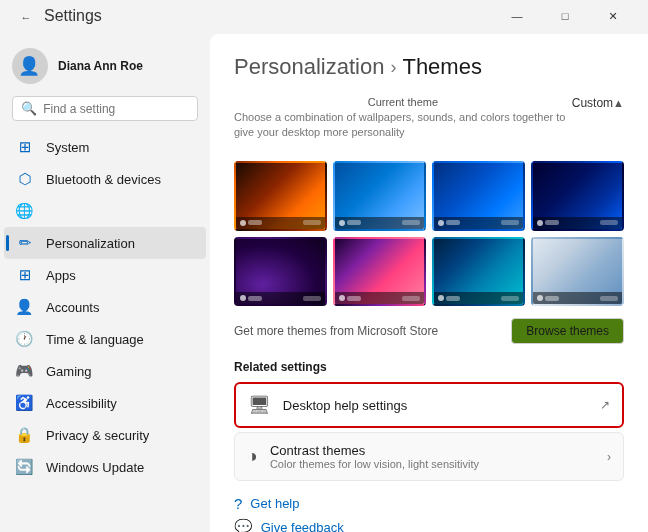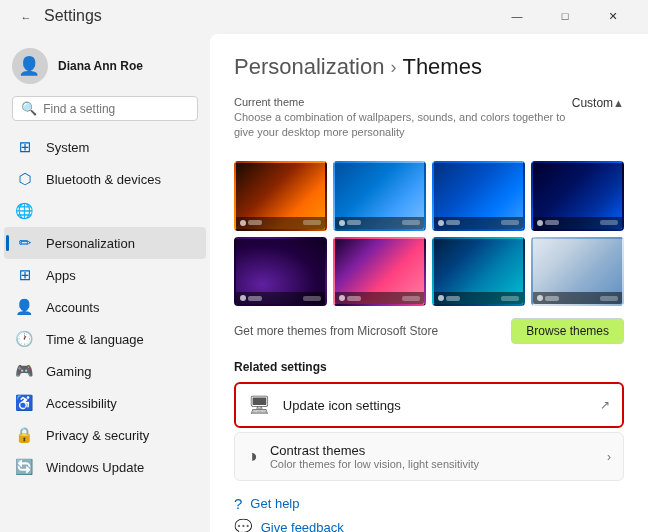--- a/index.html
+++ b/index.html
@@ -179,20 +179,21 @@
     }
     .breadcrumb-parent { color: #555; font-weight: 300; }
     .breadcrumb-sep { color: #777; font-size: 18px; }
     .breadcrumb-current { color: #1a1a1a; font-weight: 400; }
 
     
     .section-label {
       font-size: 11px;
       color: #555;
       margin-bottom: 2px;
+      text-align: center;
     }
     .section-description {
       font-size: 11px;
       color: #777;
       margin-bottom: 10px;
       line-height: 1.4;
     }
 
     .theme-header {
       display: flex;
@@ -290,21 +291,21 @@
       display: flex;
       justify-content: space-between;
       align-items: center;
       margin-bottom: 16px;
     }
     .store-link {
       font-size: 12px;
       color: #555;
     }
     .browse-btn {
-      background: #bef264;
+      background: #4d7c0f;
       border: 1px solid #d0d0d0;
       border-radius: 4px;
       padding: 5px 14px;
       font-size: 12px;
       cursor: pointer;
       color: #1a1a1a;
     }
 
     
     .related-label {
@@ -519,21 +520,21 @@
     <div class="store-row">
       <span class="store-link">Get more themes from Microsoft Store</span>
       <button class="browse-btn">Browse themes</button>
     </div>
 
     <div class="related-label">Related settings</div>
 
     <div class="settings-item highlighted">
       <span class="settings-item-icon">🖥</span>
       <div class="settings-item-text">
-        <div class="settings-item-title">Update icon settings</div>
+        <div class="settings-item-title">Desktop help settings</div>
       </div>
       <span class="settings-item-external">↗</span>
     </div>
 
     <div class="settings-item">
       <span class="settings-item-icon">◑</span>
       <div class="settings-item-text">
         <div class="settings-item-title">Contrast themes</div>
         <div class="settings-item-subtitle">Color themes for low vision, light sensitivity</div>
       </div>

